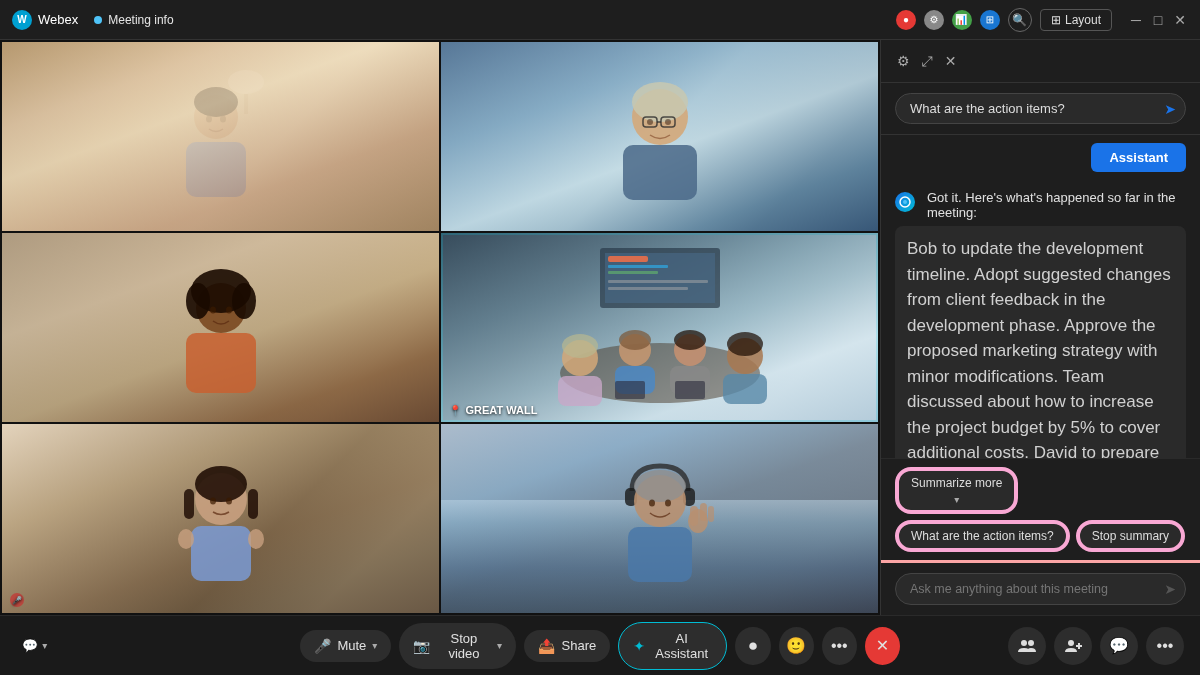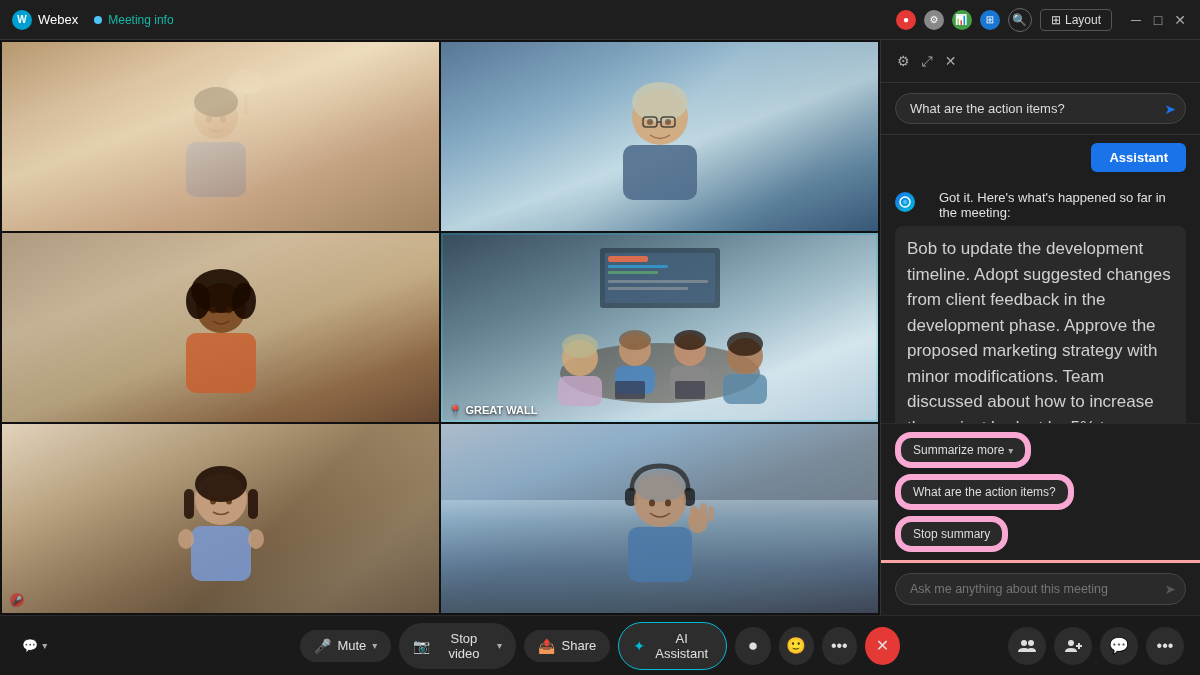--- a/index.html
+++ b/index.html
@@ -48,21 +48,21 @@
     }
     .webex-text {
       color: #ffffff;
       font-size: 13px;
       font-weight: 500;
     }
     .meeting-info-tab {
       display: flex;
       align-items: center;
       gap: 6px;
-      color: #14b8a6;
+      color: #e5e5e5;
       font-size: 12px;
       cursor: pointer;
     }
     .meeting-info-dot {
       width: 8px;
       height: 8px;
       background: #4fc3f7;
       border-radius: 50%;
     }
     .title-bar-right {
@@ -301,21 +301,21 @@
       flex: 1;
       overflow-y: auto;
       padding: 10px 14px;
     }
     .ai-message {
       margin-bottom: 12px;
     }
     .ai-message-header {
       display: flex;
       align-items: flex-start;
-      gap: 24px;
+      gap: 12px;
       margin-bottom: 6px;
     }
     .ai-msg-icon {
       width: 20px;
       height: 20px;
       border-radius: 50%;
       background: linear-gradient(135deg, #1a73e8, #00bcd4);
       flex-shrink: 0;
       display: flex;
       align-items: center;
@@ -373,30 +373,31 @@
     
     .quick-actions {
       padding: 8px 14px;
       display: flex;
       flex-wrap: wrap;
       gap: 6px;
       border-top: 1px solid #2a2a2a;
     }
     .quick-chip {
       background: #2a2a2a;
-      border: 6px solid #f9a8d4;
+      border: 4px solid #f9a8d4;
       border-radius: 16px;
       padding: 5px 12px;
       color: #ddd;
       font-size: 12px;
       cursor: pointer;
       display: flex;
       align-items: center;
       gap: 4px;
       white-space: nowrap;
+      flex-direction: column;
     }
     .chip-arrow {
       font-size: 10px;
       color: #aaa;
     }
 
     
     .ai-ask-bar {
       padding: 10px 14px;
       border-top: 3px solid #fca5a5;

